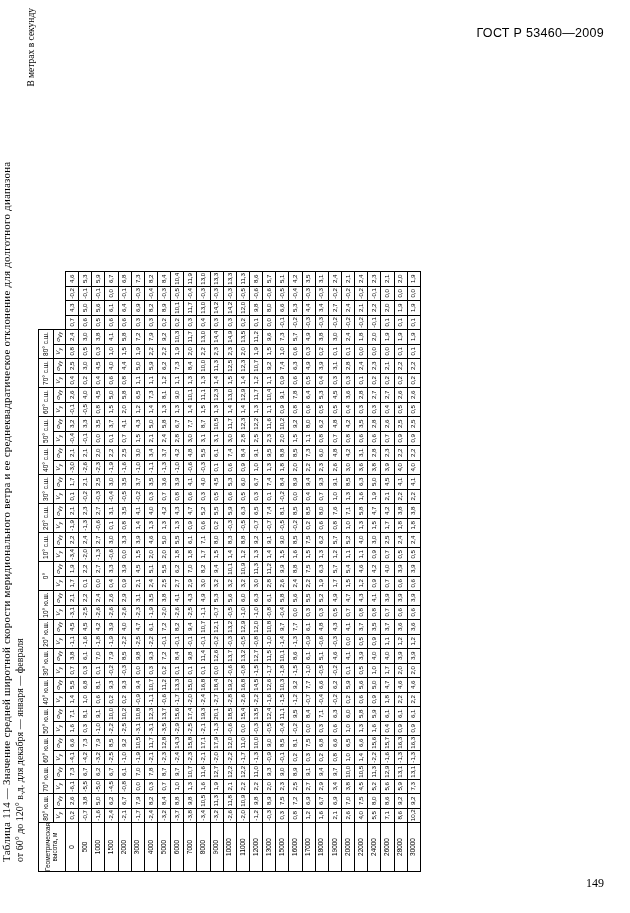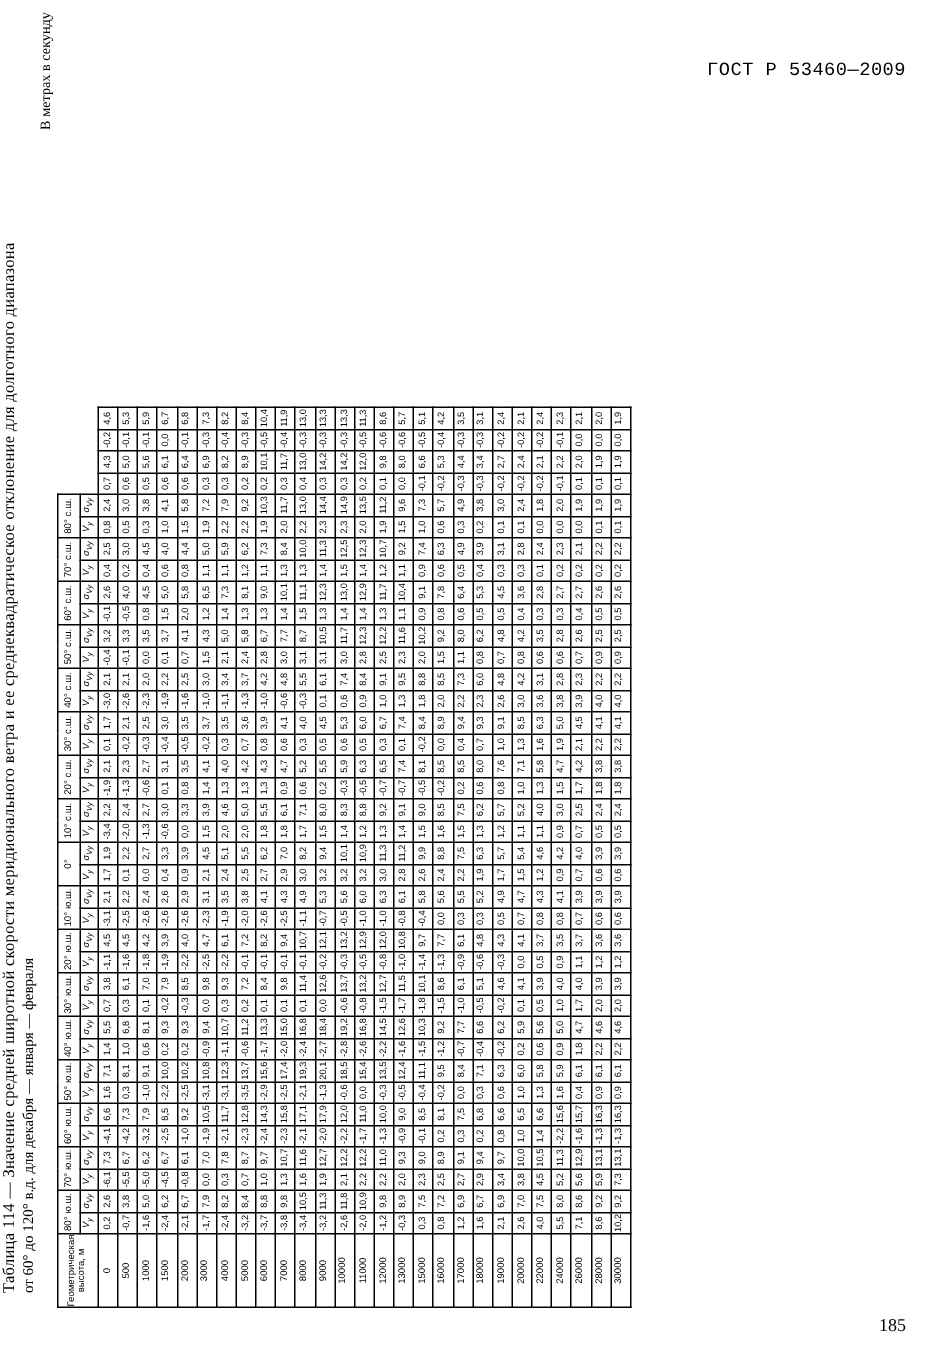--- a/index.html
+++ b/index.html
@@ -1,18 +1,18 @@
 <!DOCTYPE html>
 <html><head>
 <meta charset="utf-8">
 <style>
   html,body{margin:0;padding:0;background:#fff;}
   body{width:630px;height:913px;position:relative;font-family:"Liberation Serif",serif;color:#000;overflow:hidden;}
   .page{position:absolute;inset:0;}
-  .hdr{position:absolute;top:40px;right:26px;font-family:Liberation Mono, monospace;font-size:12.5px;letter-spacing:.3px;}
+  .hdr{position:absolute;top:26px;right:26px;font-family:Liberation Sans, sans-serif;font-size:12.5px;letter-spacing:.3px;}
   .pageno{position:absolute;bottom:22px;right:26px;font-size:12px;}
   
   .rotwrap{position:absolute;left:0;top:0;width:630px;height:913px;}
   .rot{position:absolute;transform-origin:0 0;transform:rotate(-90deg) translate(-872px,0);left:0;top:0;width:872px;}
   .title{font-size:11px;font-family:"Liberation Serif",serif;letter-spacing:.2px;margin:0 0 2px 10px;white-space:nowrap;}
   .sub{font-size:10px;margin:0 0 1px 10px;white-space:nowrap;}
   .units{font-size:9.5px;text-align:right;margin:0 8px 2px 0;}
   table{border-collapse:collapse;font-family:"Liberation Sans",sans-serif;font-size:6.2px;table-layout:fixed;}
   td,th{border:.5px solid #000;text-align:center;vertical-align:middle;padding:0;line-height:1.05;}
   .colhdr{font-size:6.5px;height:13px;}
@@ -22,21 +22,21 @@
   .grp{width:13.5px;}
   .tophdrrow td{height:14px;}
   .ital{font-style:italic;}
 </style>
 </head>
 <body>
 
 <div class="page">
 
   <div class="hdr">ГОСТ Р 53460—2009</div>
-  <div class="pageno">185</div>
+  <div class="pageno">149</div>
 
   <div class="rotwrap">
     <div class="rot">
       <div class="title">Таблица 114 — Значение средней широтной скорости меридионального ветра и ее среднеквадратическое отклонение для долготного диапазона</div>
       <div class="sub">от 60° до 120° в.д. для декабря — января — февраля</div>
       <div class="units">В метрах в секунду</div>
       <table id="tbl">
           <tbody>
             <tr class="tophdrrow">
               <td rowspan="2" class="firstcol">Геометрическая высота, м</td>

